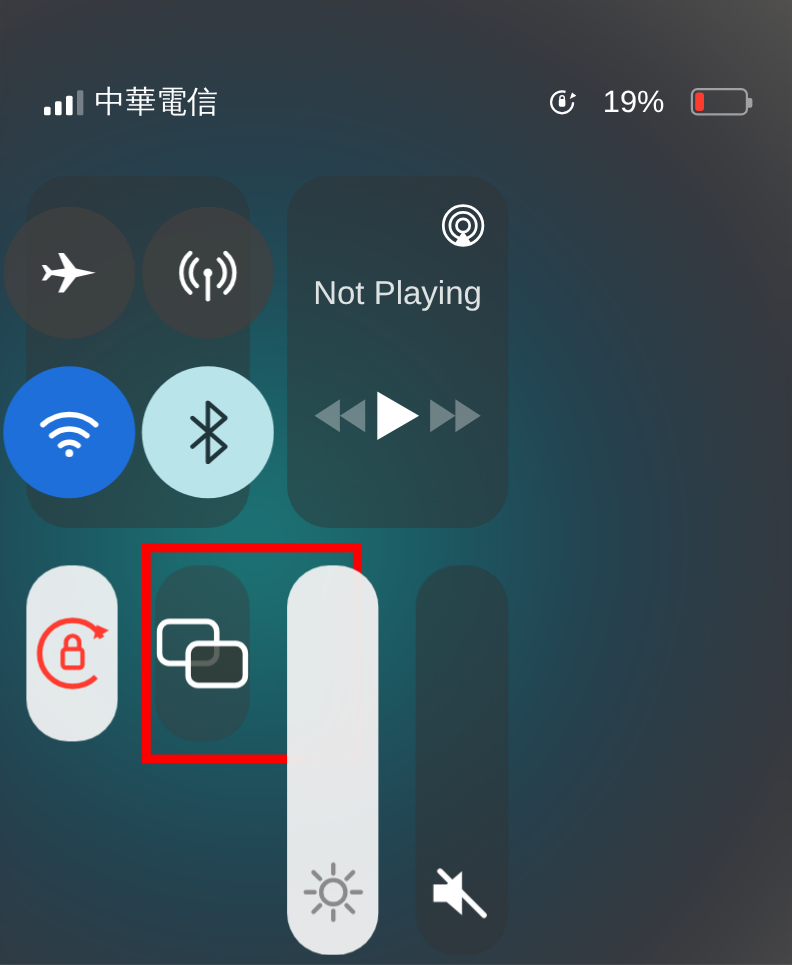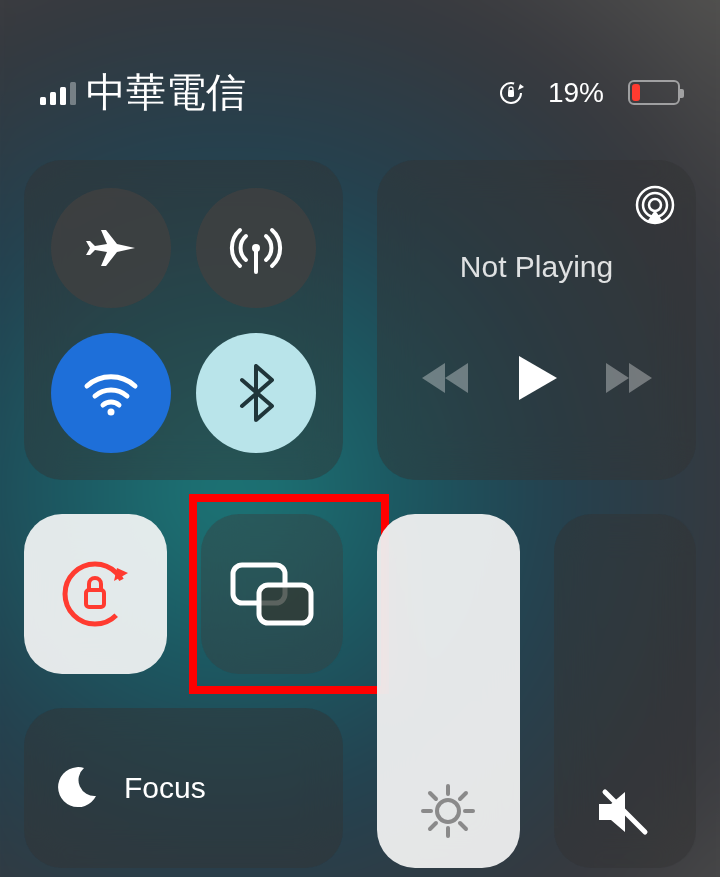--- a/index.html
+++ b/index.html
@@ -44,21 +44,21 @@
   .battery-fill {
     height: 100%;
     width: 19%;
     background: #ff3b30;
     border-radius: 3px;
   }
   .grid {
     position: relative;
     padding: 50px 24px 0 24px;
     display: grid;
-    grid-template-columns: repeat(4, 1fr);
+    grid-template-columns: repeat(6, 1fr);
     grid-template-rows: 320px 160px 160px;
     gap: 34px;
   }
   .tile {
     background: rgba(50,50,50,0.45);
     border-radius: 38px;
     backdrop-filter: blur(20px);
     position: relative;
     display: flex;
     align-items: center;
@@ -131,21 +131,21 @@
 <div class="status-bar">
   <div class="status-left">
     <span>
       <svg width="36" height="24" viewBox="0 0 36 24">
         <rect x="0" y="16" width="6" height="8" rx="1.5" fill="#fff"></rect>
         <rect x="10" y="11" width="6" height="13" rx="1.5" fill="#fff"></rect>
         <rect x="20" y="6" width="6" height="18" rx="1.5" fill="#fff"></rect>
         <rect x="30" y="1" width="6" height="23" rx="1.5" fill="rgba(255,255,255,0.35)"></rect>
       </svg>
     </span>
-    <span style="font-size:40px;">中華電信</span>
+    <span style="font-size:28px;">中華電信</span>
   </div>
   <div class="status-right">
     <span>
       <svg width="26" height="26" viewBox="0 0 26 26">
         <circle cx="13" cy="13" r="10" fill="none" stroke="#fff" stroke-width="2" stroke-dasharray="50 14"></circle>
         <polygon points="22,4 26,7 20,10" fill="#fff"></polygon>
         <rect x="10" y="10" width="6" height="7" rx="1.5" fill="#fff"></rect>
         <path d="M11 11 v-2 a2 2 0 0 1 4 0 v2" fill="none" stroke="#fff" stroke-width="1.3"></path>
       </svg>
     </span>
@@ -270,22 +270,14 @@
   <div class="tile volume">
     <span>
       <svg width="64" height="56" viewBox="0 0 64 56" fill="#fff">
         <path d="M6 20 L18 20 L32 8 L32 48 L18 36 L6 36 Z"></path>
         <line x1="12" y1="8" x2="52" y2="48" stroke="#fff" stroke-width="5" stroke-linecap="round"></line>
         <line x1="12" y1="8" x2="52" y2="48" stroke="rgba(50,50,50,0.45)" stroke-width="11" stroke-linecap="round" opacity="0"></line>
       </svg>
     </span>
   </div>
 
-  <div class="tile focus">
-    <span>
-      <svg width="48" height="48" viewBox="0 0 48 48" fill="#fff">
-        <path d="M32 4 A20 20 0 1 0 44 32 A16 16 0 0 1 32 4 Z"></path>
-      </svg>
-    </span>
-    <span class="focus-label">Focus</span>
-  </div>
 
 </div>
 
 </body></html>

